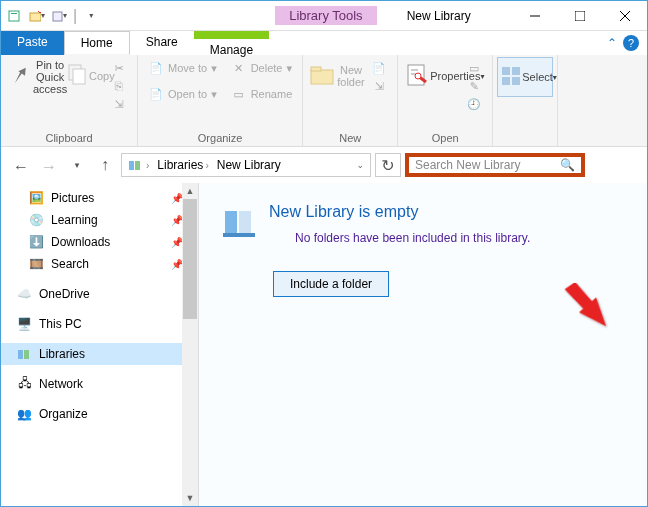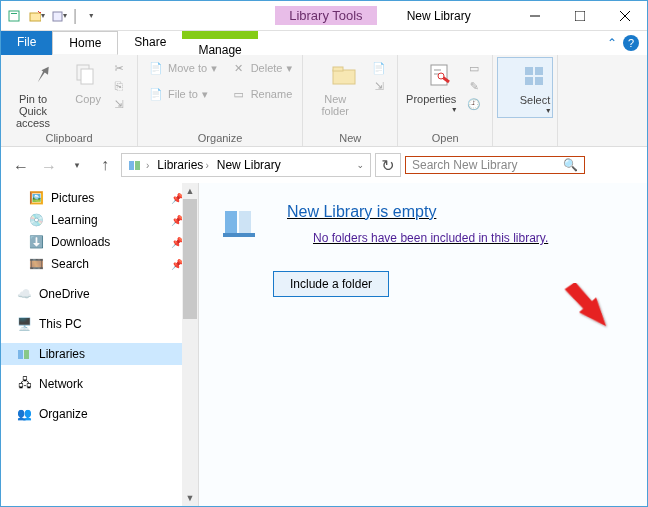--- a/index.html
+++ b/index.html
@@ -17,52 +17,52 @@
 .tab.file { background: #1979ca; color: #fff; }
 .tab.active { border: 1px solid #ccc; border-bottom: 1px solid #f5f5f5; }
 .tab.manage { border-top: 8px solid #84cc16; }
 .tabs-right { margin-left: auto; display: flex; align-items: center; gap: 6px; padding-right: 8px; }
 .help-icon { width: 16px; height: 16px; border-radius: 50%; background: #1979ca; color: #fff; font-size: 11px; display: flex; align-items: center; justify-content: center; }
 
 .ribbon { height: 92px; background: #f5f5f5; border-bottom: 1px solid #ddd; display: flex; }
 .rgroup { display: flex; flex-direction: column; align-items: center; border-right: 1px solid #e0e0e0; padding: 2px 4px 0; }
 .rgroup-body { flex: 1; display: flex; align-items: flex-start; gap: 2px; }
 .rgroup-label { font-size: 11px; color: #666; padding: 1px 0 2px; }
-.rbtn-big { display: flex; flex-direction: column; align-items: flex-end; width: 56px; padding: 2px 2px; font-size: 11px; text-align: center; cursor: pointer; color: #444;}
+.rbtn-big { display: flex; flex-direction: row; align-items: center; width: 56px; padding: 2px 2px; font-size: 11px; text-align: center; cursor: pointer; color: #444;}
 .rbtn-big.disabled { color: #aaa; }
 .rbtn-big .ricon { width: 32px; height: 32px; margin-bottom: 2px; display:flex;align-items:center;justify-content:center;}
 .rbtn-small-col { display:flex; flex-direction:column; gap:0; padding: 2px 4px;}
 .rbtn-small { display: flex; align-items: center; gap: 4px; font-size: 11px; color: #aaa; padding: 1px 2px; white-space: nowrap; }
 .rbtn-small .ricon { width:16px; height:16px; display:flex;align-items:center;justify-content:center;}
 .select-btn { border: 1px solid #a8c8e4; background: #e8f2fb; }
 
 .navbar { height: 36px; display: flex; align-items: center; padding: 4px 8px; gap: 4px; }
 .nav-arrow { width: 24px; height: 24px; display:flex;align-items:center;justify-content:center; color: #555; }
 .addr { flex: 0 0 250px; height: 24px; border: 1px solid #ccc; display: flex; align-items: center; font-size: 12px; padding: 0 2px; }
 .addr-seg { padding: 0 4px; display:flex; align-items:center; gap:2px;}
 .addr .chev { color: #888; font-size: 10px; }
 .addr-btns { margin-left: auto; display: flex; gap: 4px; padding-right: 4px; color: #666;}
 .refresh { width: 26px; height: 24px; border: 1px solid #ccc; display:flex;align-items:center;justify-content:center; color:#555;}
-.search { flex: 0 0 180px; height: 18px; border: 1px solid #c2410c; display: flex; align-items: center; padding: 0 6px; font-size: 12px; color: #888; }
+.search { flex: 0 0 180px; height: 24px; border: 4px solid #c2410c; display: flex; align-items: center; padding: 0 6px; font-size: 12px; color: #888; }
 .search .sicon { margin-left: auto; }
 
 .body { display: flex; height: calc(100% - 30px - 24px - 92px - 36px); }
 .sidebar { width: 198px; border-right: 1px solid #ddd; padding: 4px 0; overflow-y: auto; position: relative; }
 .side-item { display: flex; align-items: center; gap: 6px; padding: 3px 4px 3px 28px; font-size: 12px; cursor: pointer; }
 .side-item.top { padding-left: 16px; }
 .side-item .sicon { width: 16px; height: 16px; display:flex;align-items:center;justify-content:center;}
 .side-item .pin { margin-left: auto; color: #888; font-size: 10px; padding-right: 10px; }
 .side-item.selected { background: #cce8ff; }
 .side-spacer { height: 8px; }
 .sb-scroll { position:absolute; right:0; top:0; width:16px; height:100%; background:#f0f0f0; display:flex; flex-direction:column; align-items:center;}
 .sb-scroll .arr { height:16px; width:100%; display:flex;align-items:center;justify-content:center;font-size:9px;color:#666;}
 .sb-scroll .thumb { width:14px; height:120px; background:#c8c8c8; margin-top:0;}
 
 .content { flex: 1; background: #fafdff; padding: 20px 20px; position: relative; }
-.empty-hdr { display: flex; gap: 28px; align-items: flex-start; text-decoration: underline; }
+.empty-hdr { display: flex; gap: 10px; align-items: flex-start; }
 .empty-hdr .eicon { width: 40px; height: 40px; }
 .empty-title { color: #1461b8; font-size: 16px; margin-bottom: 10px; }
 .empty-sub { font-size: 12px; color: #4c1d95; margin-left: 26px; }
 .include-btn { margin-top: 26px; margin-left: 54px; border: 1px solid #1979ca; background: #e8f2fb; padding: 5px 16px; font-size: 12px; cursor: pointer; display: inline-block; }
 
 .arrow-annot { position: absolute; left: 360px; top: 100px; }
 </style>
 </head>
 <body>
 
@@ -106,21 +106,21 @@
     <div class="win-btn close">
         <svg width="10" height="10">
           <line x1="0" y1="0" x2="10" y2="10" stroke="#000"></line>
           <line x1="10" y1="0" x2="0" y2="10" stroke="#000"></line>
         </svg>
       </div>
   </div>
 </div>
 
 <div class="tabs">
-  <div class="tab file">File</div>
+  <div class="tab file">Paste</div>
   <div class="tab active">Home</div>
   <div class="tab">Share</div>
   <div class="tab manage">Manage</div>
   <div class="tabs-right">
     <span style="color:#1979ca">⌃</span>
     <div class="help-icon">?</div>
   </div>
 </div>
 
 <div class="ribbon">
@@ -155,21 +155,21 @@
           </div>
       </div>
     </div>
     <div class="rgroup-label">Clipboard</div>
   </div>
 
   <div class="rgroup">
     <div class="rgroup-body">
       <div class="rbtn-small-col" style="justify-content:center;gap:8px">
         <div class="rbtn-small"><span class="ricon">📄</span><span>Move to</span> ▾</div>
-        <div class="rbtn-small"><span class="ricon">📄</span><span>File to</span> ▾</div>
+        <div class="rbtn-small"><span class="ricon">📄</span><span>Open to</span> ▾</div>
       </div>
       <div class="rbtn-small-col" style="justify-content:center;gap:8px">
         <div class="rbtn-small"><span class="ricon">✕</span><span>Delete</span> ▾</div>
         <div class="rbtn-small">
             <span class="ricon">▭</span>
             <span>Rename</span>
           </div>
       </div>
     </div>
     <div class="rgroup-label">Organize</div>

